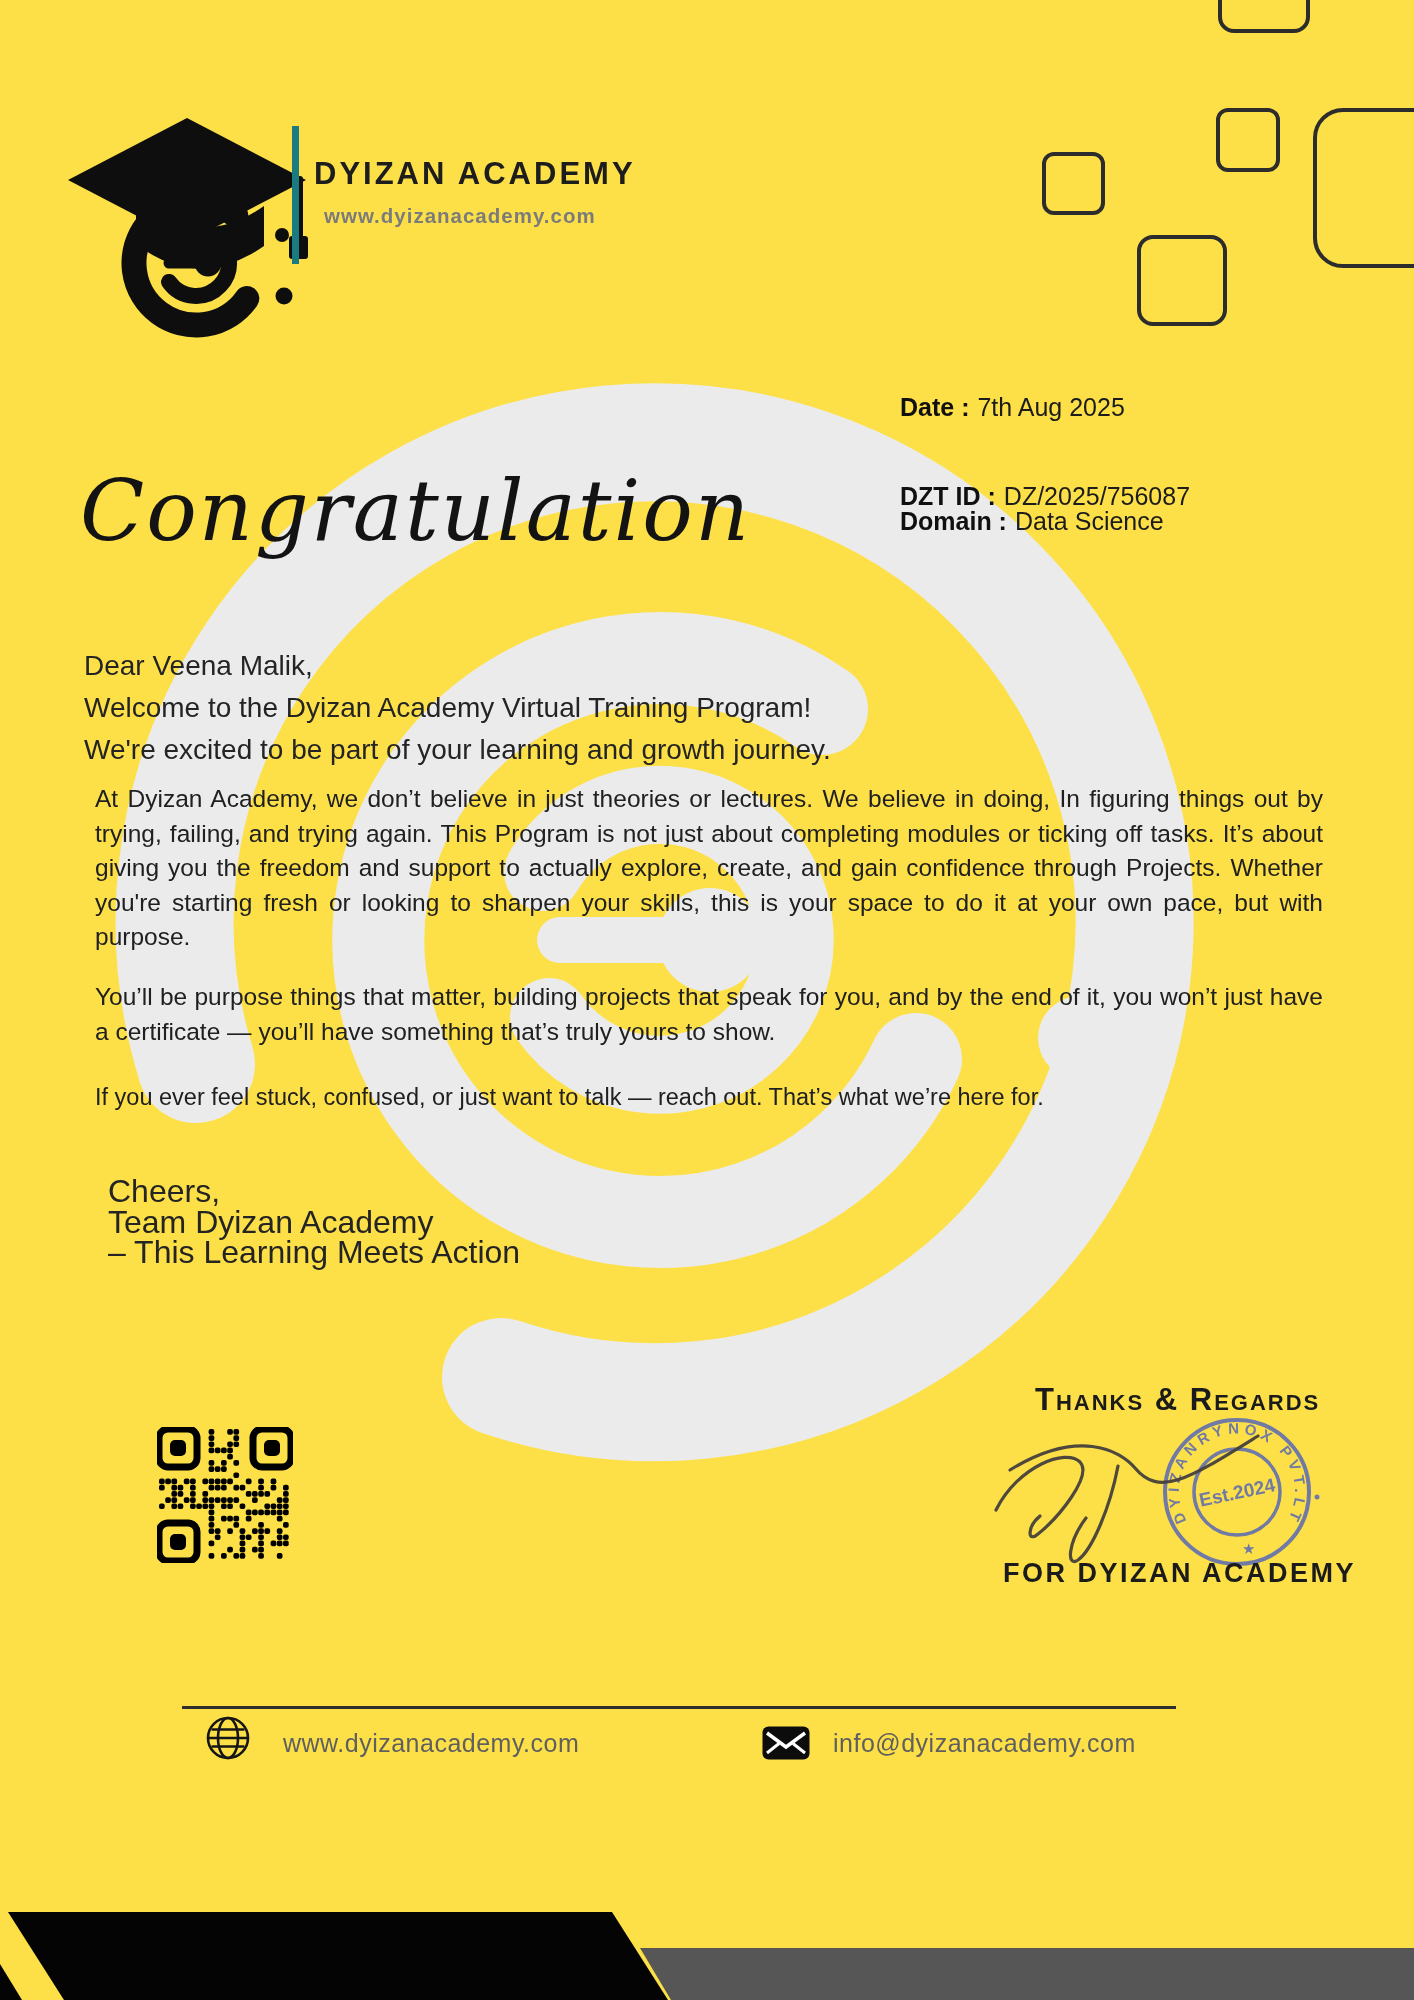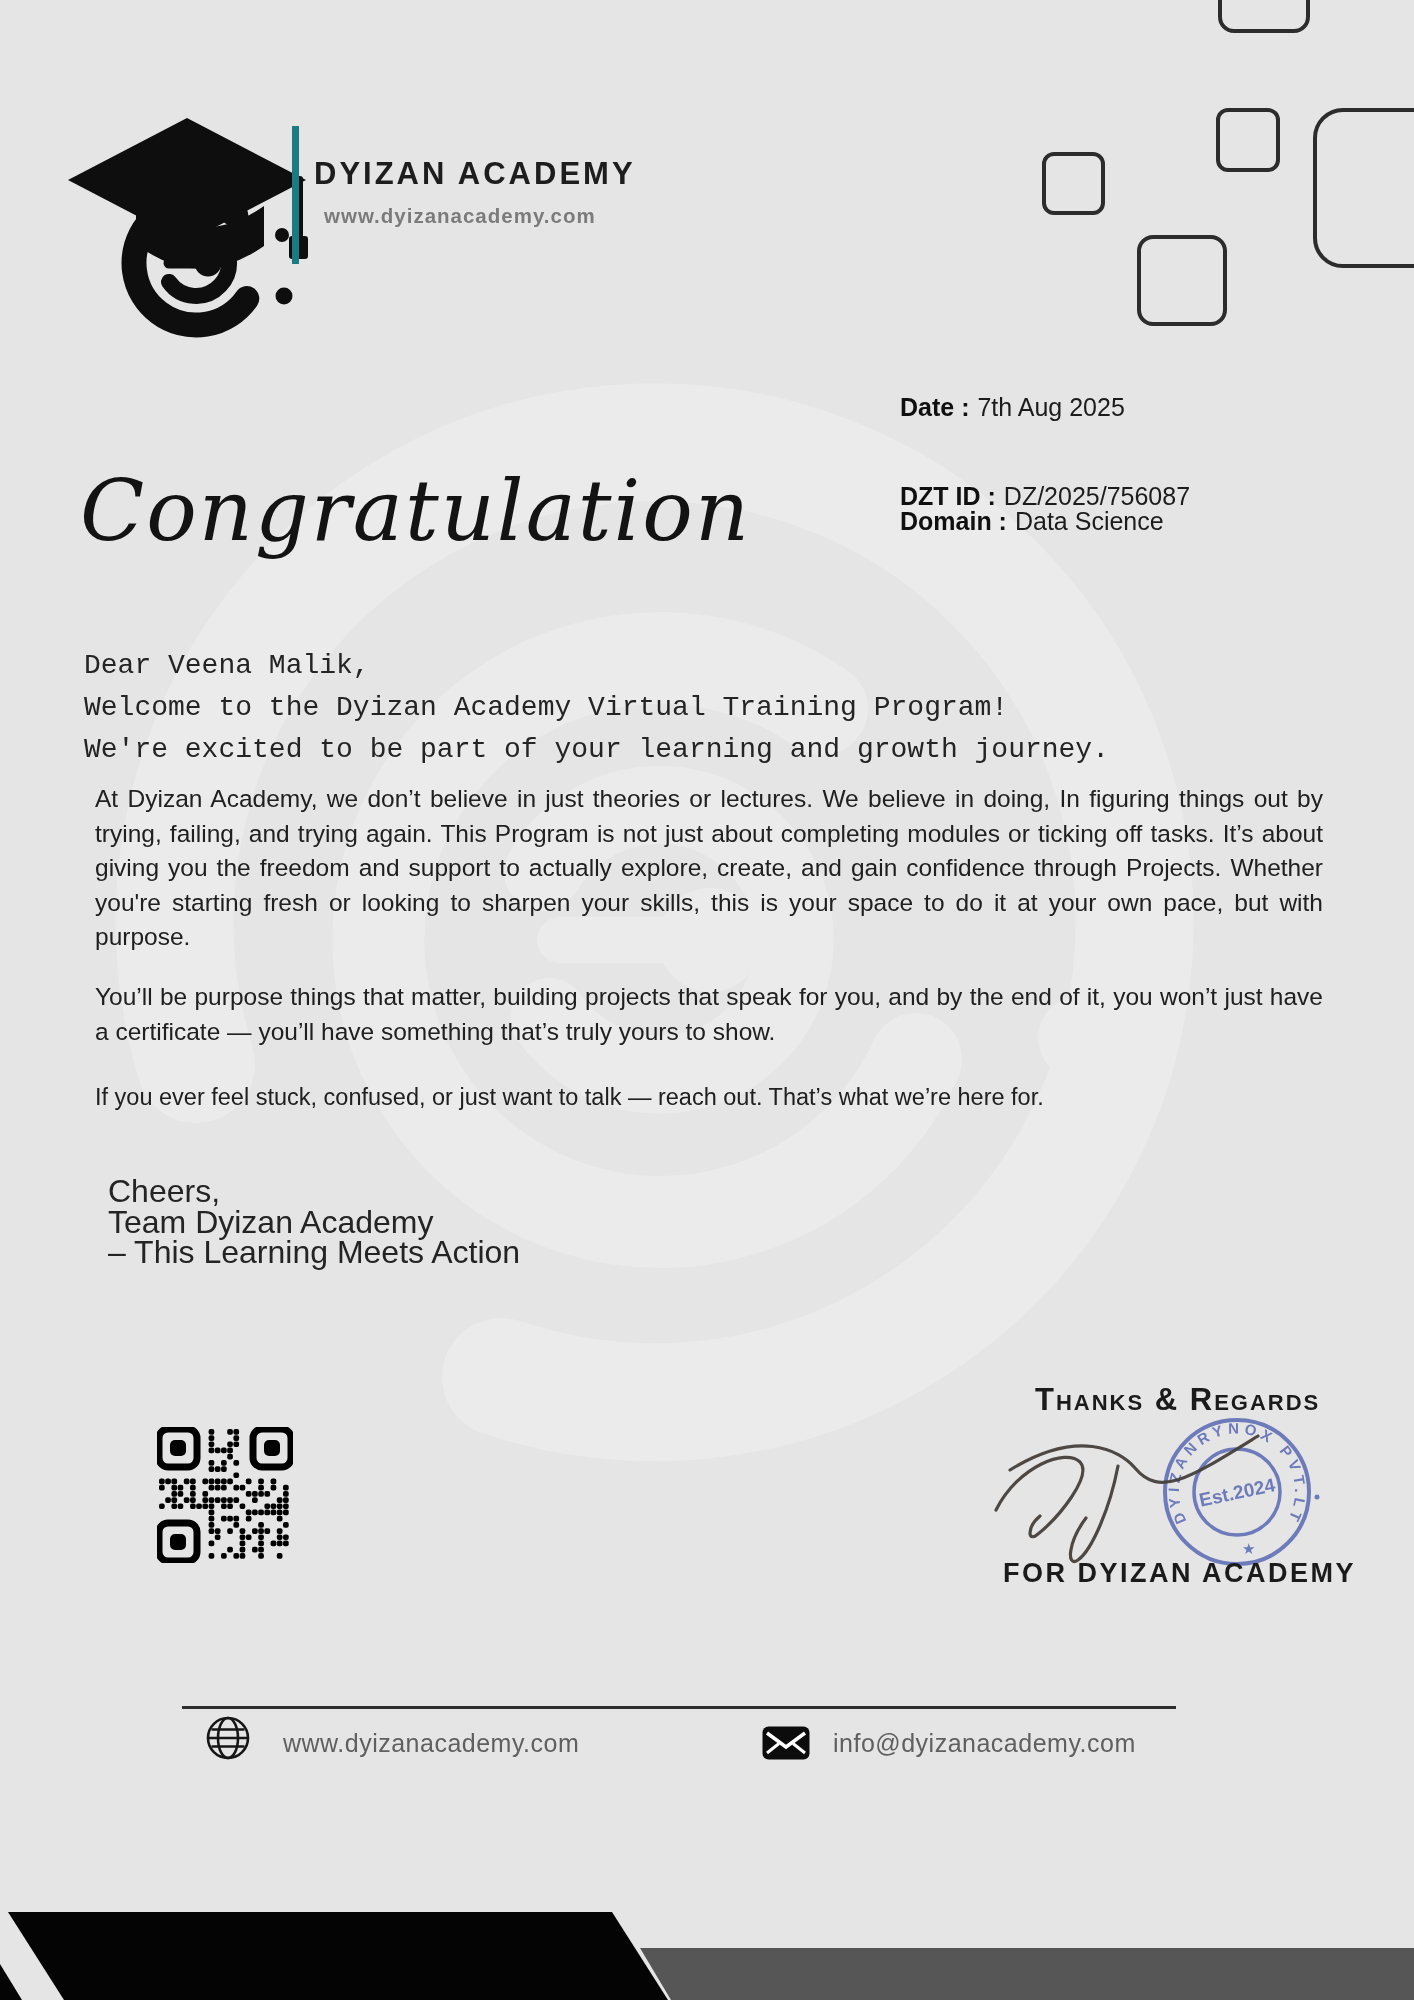--- a/index.html
+++ b/index.html
@@ -1,18 +1,18 @@
 <!DOCTYPE html>
 <html><head>
 <meta charset="utf-8">
 <style>
   html,body{margin:0;padding:0;background:#9a9a9a;}
   .page{
     position:relative;width:1414px;height:2000px;margin:0 auto;
-    background:#e5e5e5;overflow:hidden;
+    background:#fde047;overflow:hidden;
     font-family:"Liberation Sans",sans-serif;color:#222;
   }
   .abs{position:absolute;}
 
   
   .logo-box{left:56px;top:68px;width:262px;height:272px;z-index:3;}
   .teal-bar{left:292px;top:126px;width:7px;height:138px;background:#1a7b81;z-index:3;}
   .brand-title{left:314px;top:156px;font-size:31px;font-weight:700;letter-spacing:3px;color:#1d1d1d;z-index:3;white-space:nowrap;}
   .brand-site{left:324px;top:204px;font-size:20.5px;font-weight:700;letter-spacing:1px;color:#7b7b7b;z-index:3;white-space:nowrap;}
 
@@ -25,21 +25,21 @@
   .meta-row .val{font-weight:400;color:#1c1c1c;margin-left:8px;}
 
   
   .headline{
     left:80px;top:462px;z-index:3;
     font-family:"DejaVu Serif",serif;font-style:italic;font-weight:500;
     font-size:84px;color:#131313;letter-spacing:2px;white-space:nowrap;
   }
 
   
-  .greeting{left:84px;top:645px;z-index:3;font-size:28px;line-height:42px;color:#242424;font-family:Liberation Mono, monospace;}
+  .greeting{left:84px;top:645px;z-index:3;font-size:28px;line-height:42px;color:#242424;}
   .para{z-index:3;font-size:24.5px;line-height:34.5px;color:#202020;width:1228px;left:95px;text-align:justify;}
   .para3{z-index:3;font-size:23.5px;line-height:35px;color:#202020;left:95px;width:1150px;}
   .signoff{left:108px;top:1176px;z-index:3;font-size:32px;line-height:30.5px;color:#242424;}
 
   
   .thanks{
     left:1035px;top:1382px;z-index:4;font-size:31px;font-weight:700;color:#1b1b1b;
     font-variant:small-caps;letter-spacing:2px;white-space:nowrap;
   }
   .for-line{left:1003px;top:1558px;z-index:5;font-size:27px;font-weight:700;letter-spacing:2.5px;color:#1b1b1b;white-space:nowrap;}

